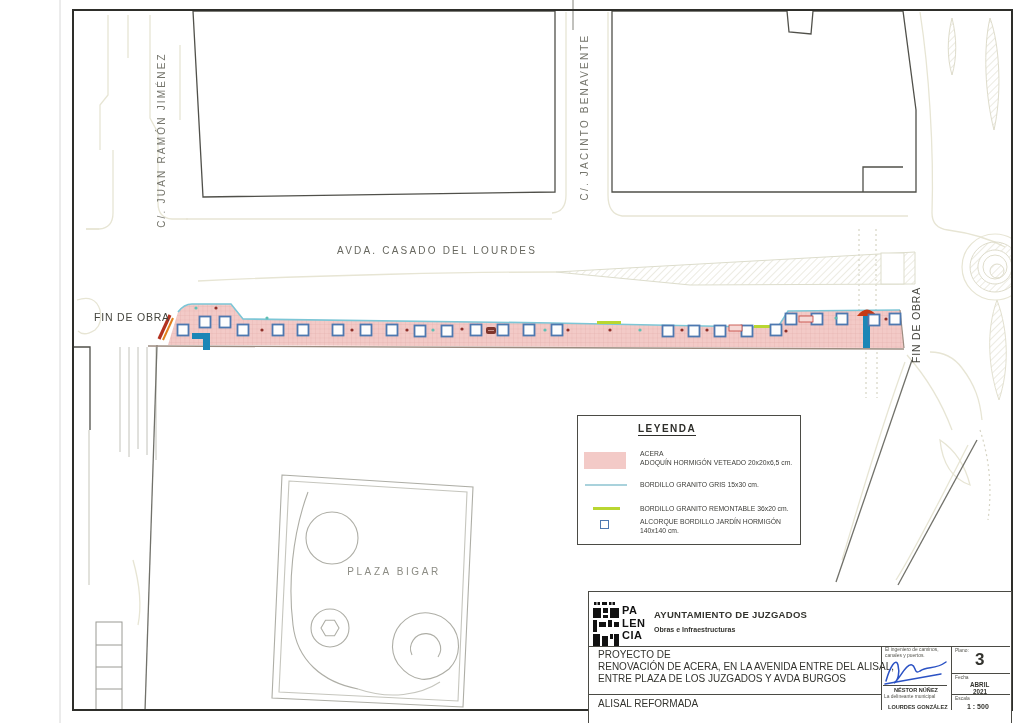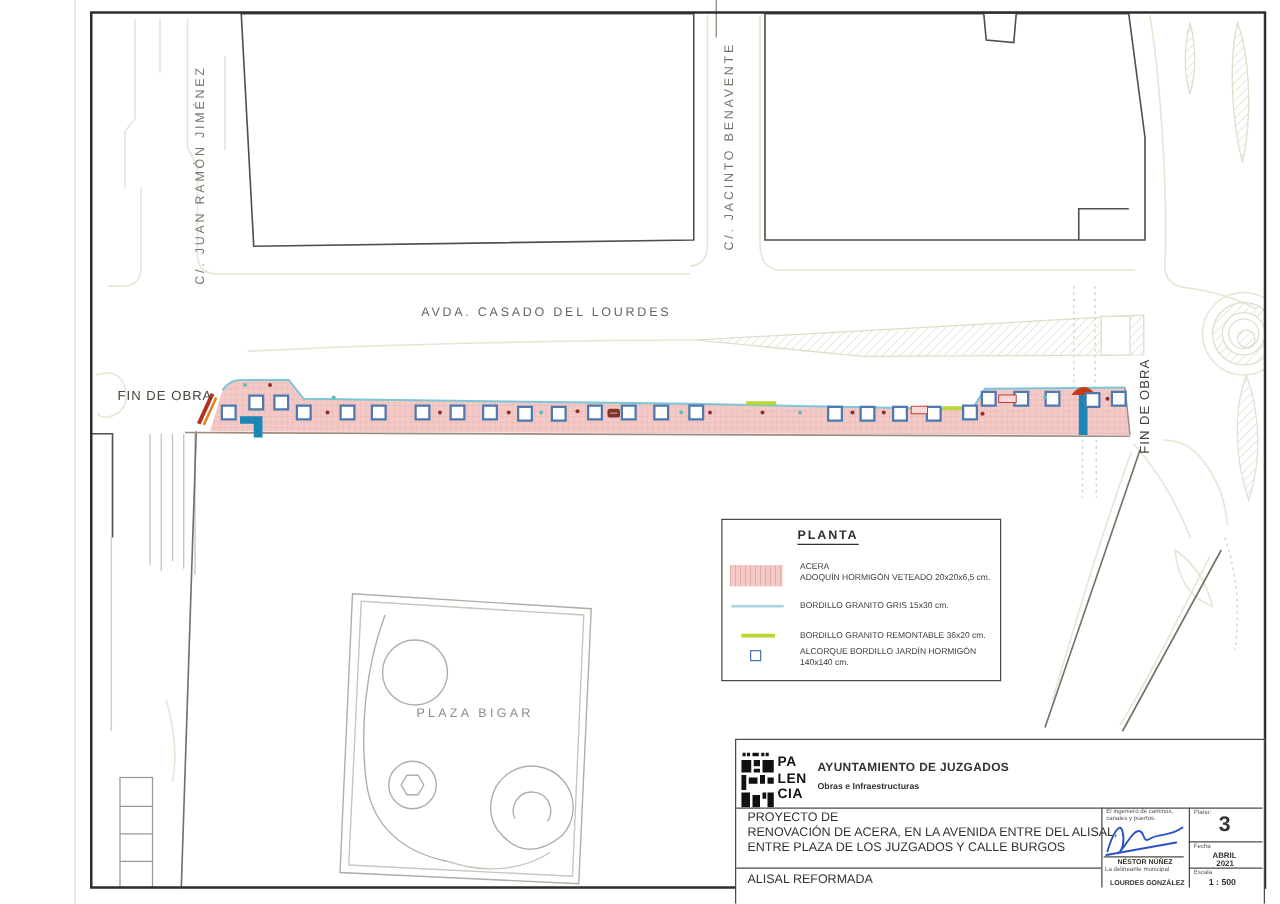--- a/index.html
+++ b/index.html
@@ -225,26 +225,26 @@
         <rect x="799" y="316" width="14" height="6"></rect>
       </g>
     </g>
 
     <rect x="73" y="10" width="939" height="700" fill="none" stroke="#2e2e2a" stroke-width="2"></rect>
   </svg>
 
   <div class="lbl street-lbl vlbl" style="left:161px;top:140px;">C/. JUAN RAMÓN JIMÉNEZ</div>
   <div class="lbl street-lbl vlbl" style="left:584px;top:117px;">C/. JACINTO BENAVENTE</div>
   <div class="lbl street-lbl" style="left:337px;top:245px;color:#67675f;">AVDA. CASADO DEL LOURDES</div>
-  <div class="lbl plaza-lbl hlbl" style="left:380px;top:571px;">PLAZA BIGAR</div>
+  <div class="lbl plaza-lbl hlbl" style="left:394px;top:571px;">PLAZA BIGAR</div>
   <div class="lbl fin-lbl" style="left:94px;top:311px;">FIN DE OBRA</div>
   <div class="lbl fin-lbl vlbl" style="left:916px;top:325px;">FIN DE OBRA</div>
 
   <div class="legend">
-    <div class="legend-title">PLANTA</div>
+    <div class="legend-title">LEYENDA</div>
     <div class="leg-swatch-acera"></div>
     <div class="leg-txt" style="left:62px;top:33px;">
       <div>ACERA</div>
       <div>ADOQUÍN HORMIGÓN VETEADO 20x20x6,5 cm.</div>
     </div>
     <div class="leg-line-gris"></div>
     <div class="leg-txt" style="left:62px;top:64px;">BORDILLO GRANITO GRIS 15x30 cm.</div>
     <div class="leg-line-remont"></div>
     <div class="leg-txt" style="left:62px;top:88px;">BORDILLO GRANITO REMONTABLE 36x20 cm.</div>
     <div class="leg-sq-alcorque"></div>
@@ -281,21 +281,21 @@
       <div>PA</div>
       <div>LEN</div>
       <div>CIA</div>
     </div>
     <div class="tb-abs tb-org" style="left:65px;top:17px;">AYUNTAMIENTO DE JUZGADOS</div>
     <div class="tb-abs tb-dept" style="left:65px;top:34px;">Obras e Infraestructuras</div>
 
     <div class="tb-line" style="left:0;top:54px;width:421px;height:1px;"></div>
     <div class="tb-abs tb-small" style="left:9px;top:57px;">PROYECTO DE</div>
     <div class="tb-abs tb-small" style="left:9px;top:69px;">RENOVACIÓN DE ACERA, EN LA AVENIDA ENTRE DEL ALISAL,</div>
-    <div class="tb-abs tb-small" style="left:9px;top:81px;">ENTRE PLAZA DE LOS JUZGADOS Y CALLE BURGOS</div>
+    <div class="tb-abs tb-small" style="left:9px;top:81px;">ENTRE PLAZA DE LOS JUZGADOS Y AVDA BURGOS</div>
     <div class="tb-line" style="left:0;top:102px;width:292px;height:1px;"></div>
     <div class="tb-abs tb-small" style="left:9px;top:106px;">ALISAL REFORMADA</div>
 
     <div class="tb-line" style="left:292px;top:54px;width:1px;height:64px;"></div>
     <div class="tb-abs tb-tiny" style="left:296px;top:55px;">El ingeniero de caminos,</div>
     <div class="tb-abs tb-tiny" style="left:296px;top:61px;">canales y puertos.</div>
     <svg class="tb-abs" style="left:294px;top:63px;" width="66" height="30" viewBox="0 0 66 30">
       <g fill="none" stroke="#2b52c4" stroke-width="1.5" stroke-linecap="round">
         <path d="M3,26 C7,12 13,2 15,10 C17,18 15,26 11,28 C17,24 23,8 29,10 C33,11 31,20 37,16 C45,11 52,15 63,7"></path>
         <path d="M2,29 L58,19"></path>

